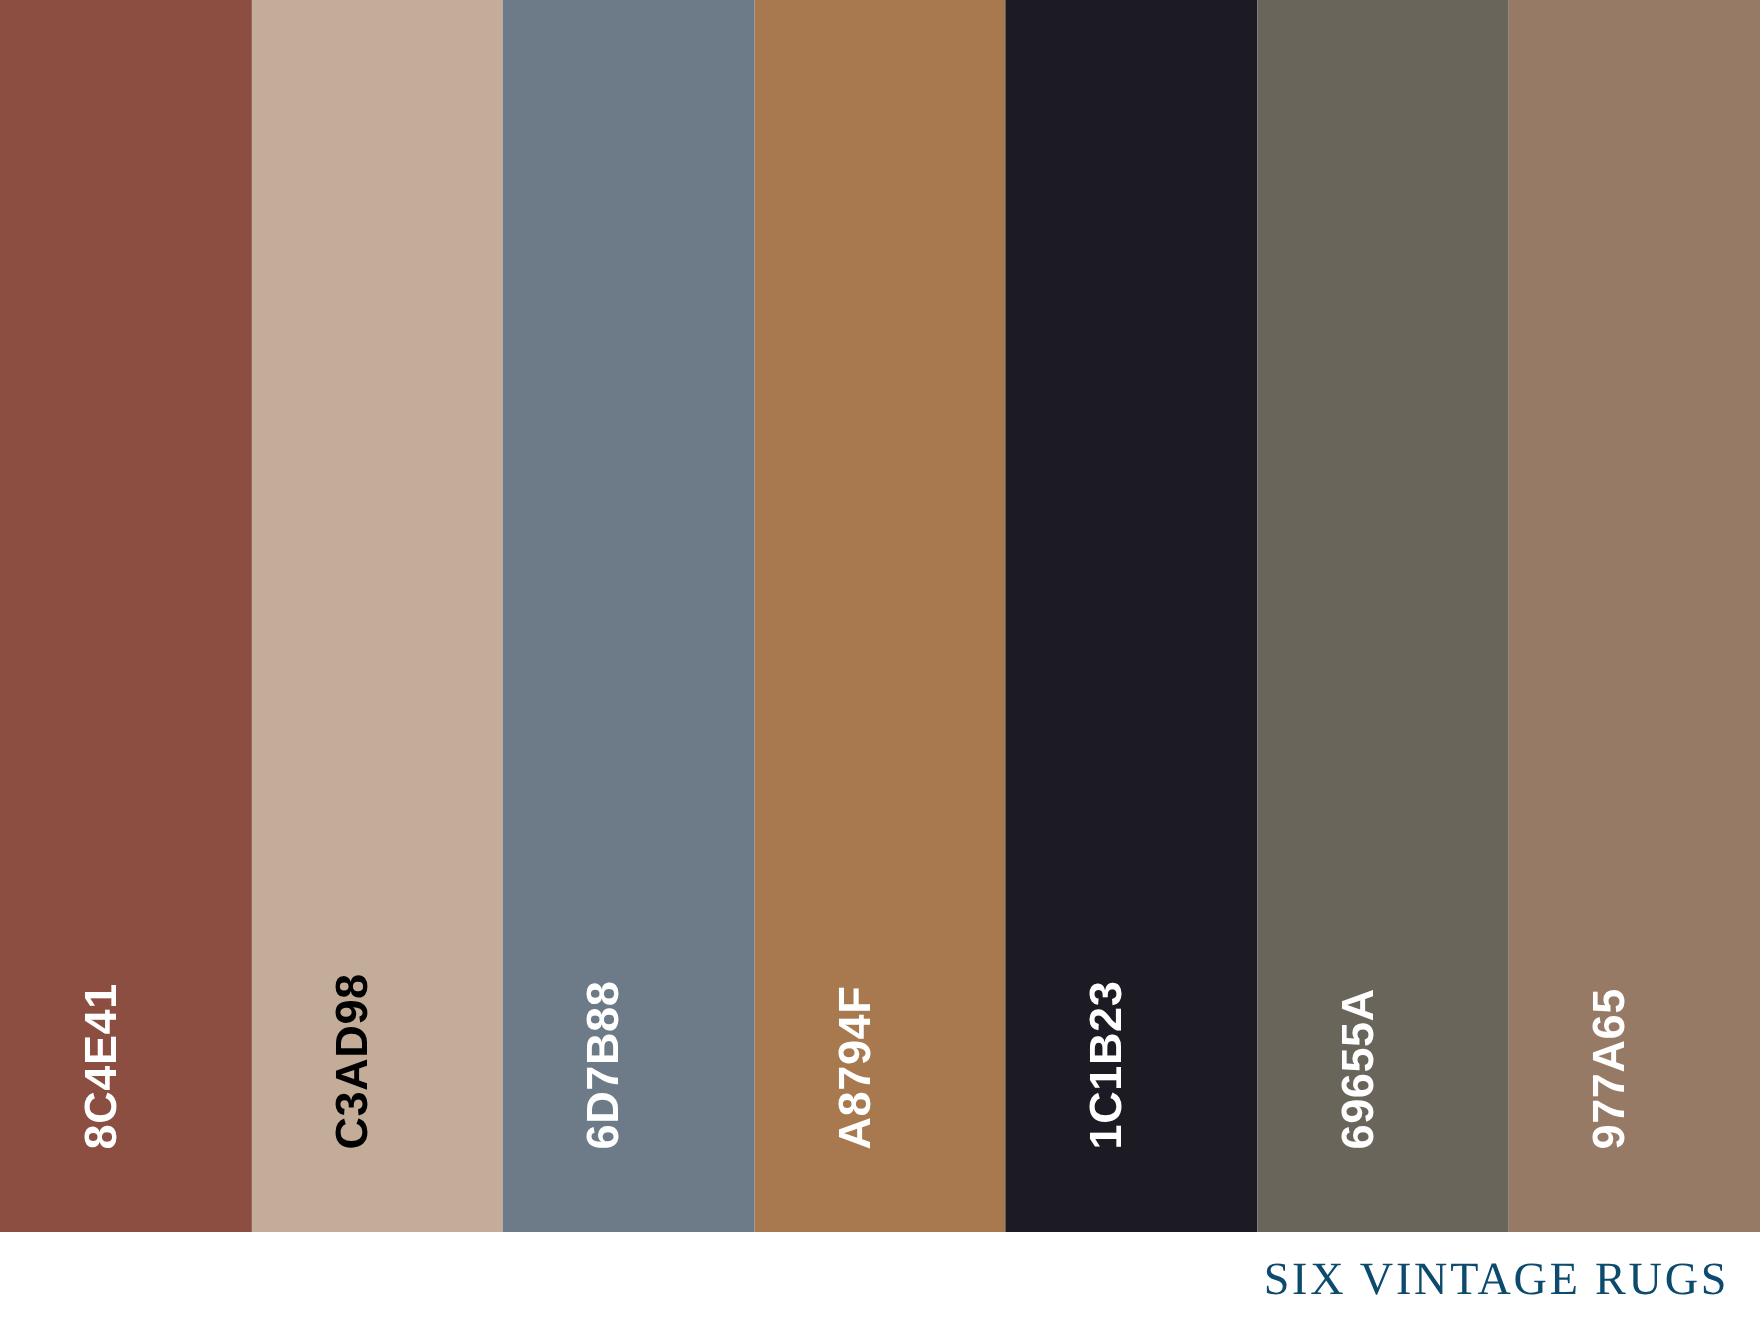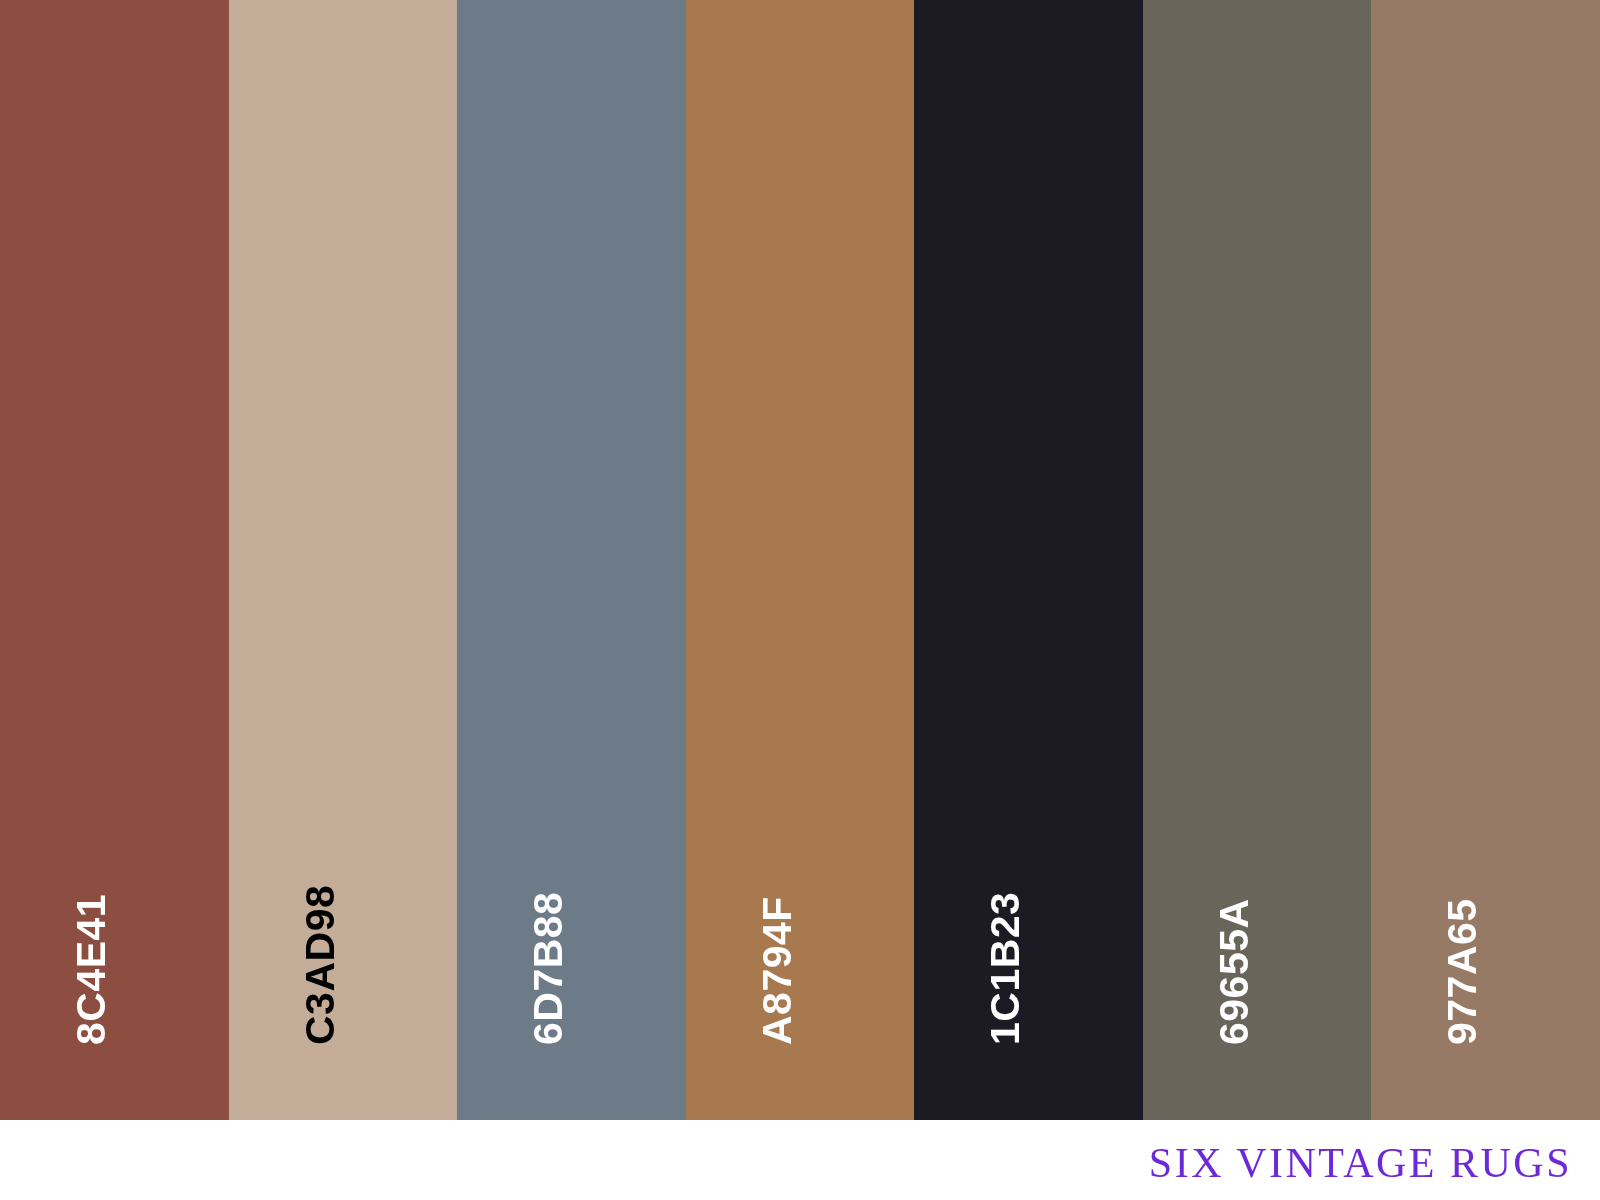--- a/index.html
+++ b/index.html
@@ -132,16 +132,16 @@
 
     <div class="swatch" style="background-color: rgb(151, 122, 101);">
       <div class="swatch-label">
         <span class="swatch-label-text" style="color: rgb(255, 255, 255);">977A65</span>
       </div>
     </div>
 
   </div>
 
   <div id="footer-bar" style="background-color: rgb(255, 255, 255);">
-    <div id="brand-wordmark" style="color: #6d28d9;">SIX VINTAGE RUGS</div>
+    <div id="brand-wordmark" style="color: #0c4a6e;">SIX VINTAGE RUGS</div>
   </div>
 
 </div>
 
 </body></html>

